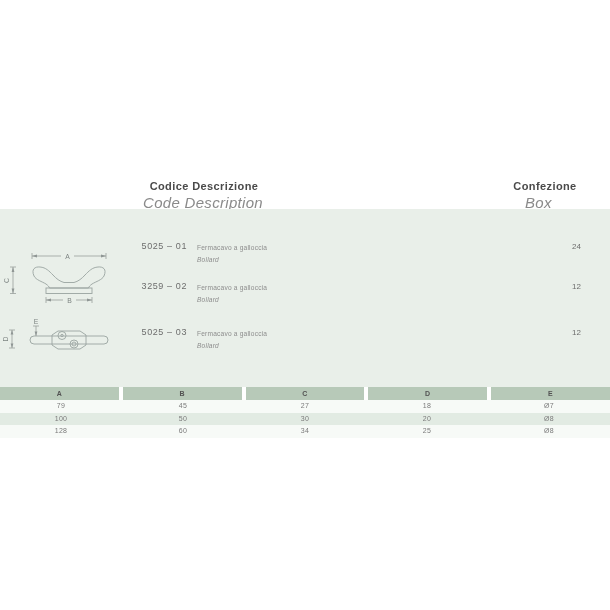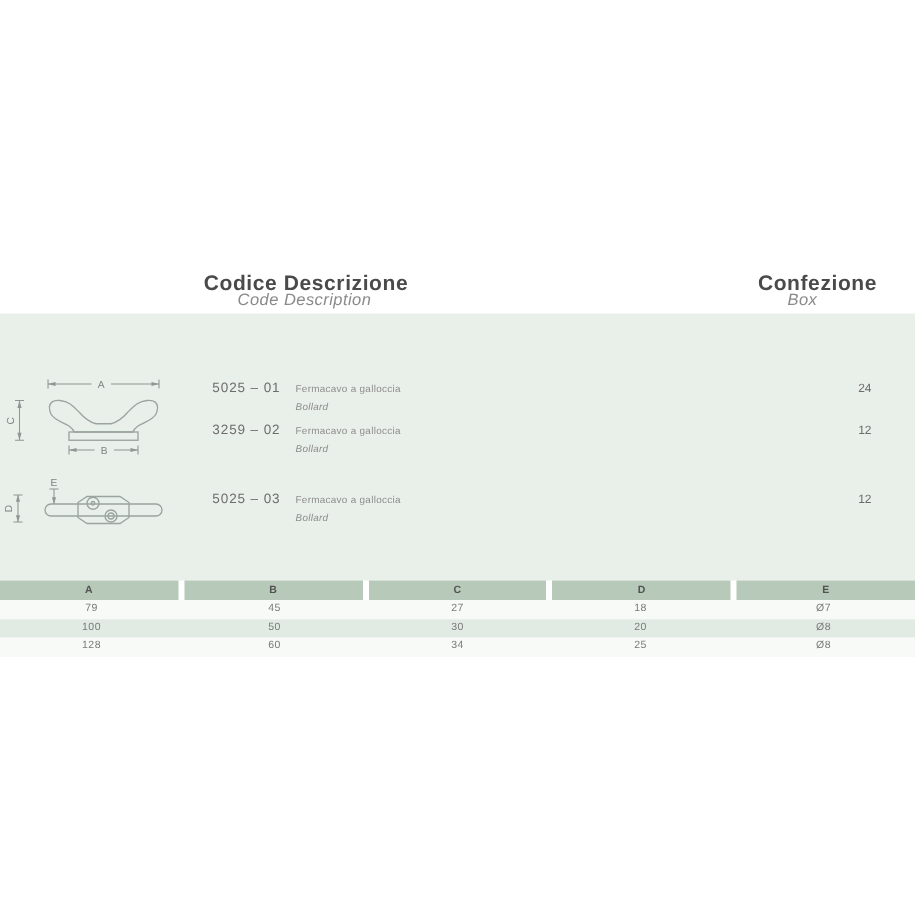--- a/index.html
+++ b/index.html
@@ -3,45 +3,45 @@
 <meta charset="utf-8">
 <style>
   html,body { margin:0; padding:0; background:#fff; }
   .page {
     position:relative; width:610px; height:610px; overflow:hidden;
     background:#ffffff;
     font-family:"Liberation Sans", sans-serif;
   }
   
   .hdr-it {
-    position:absolute; top:180px; font-size:14px; font-weight:bold;
+    position:absolute; top:180px; font-size:11px; font-weight:bold;
     color:#4a4a4a; letter-spacing:0.4px;
   }
   .hdr-en {
-    position:absolute; top:194px; font-size:11px; font-style:italic;
+    position:absolute; top:194px; font-size:15px; font-style:italic;
     color:#8a8a8a; letter-spacing:0.3px;
   }
   .hdr-code    { left:119px; width:170px; text-align:center; }
   .hdr-code-en { left:119px; width:168px; text-align:center; }
   .hdr-conf    { right:5px;  width:120px; text-align:center; }
   .hdr-box     { right:5px;  width:80px;  text-align:left; }
   
   .content-band {
     position:absolute; left:0; top:209px; width:610px; height:229px;
     background:#e9efe9;
   }
   
   .drawings { position:absolute; left:0; top:245px; width:130px; height:120px; }
   .drawings .dim   { stroke:#8f9694; stroke-width:0.7; fill:none; }
   .drawings .arrow { fill:#8f9694; stroke:none; }
   .drawings .shape { stroke:#9aa4a0; stroke-width:0.9; fill:none; }
   .drawings text   { font-size:6.8px; fill:#7d8482; font-family:"Liberation Sans",sans-serif; }
   
   .prod { position:absolute; left:0; width:610px; height:28px; }
-  .r1 { top:253px; } .r2 { top:281px; } .r3 { top:327px; }
+  .r1 { top:241px; } .r2 { top:281px; } .r3 { top:327px; }
   .pcode {
     position:absolute; left:100px; width:87px; top:0; text-align:right;
     font-size:9px; color:#6d6d6d; letter-spacing:0.6px;
   }
   .pdesc {
     position:absolute; left:197px; top:2.8px;
     font-size:6.6px; color:#8d8d8d; letter-spacing:0.2px;
   }
   .pdesc-en {
     position:absolute; left:197px; top:15px;

